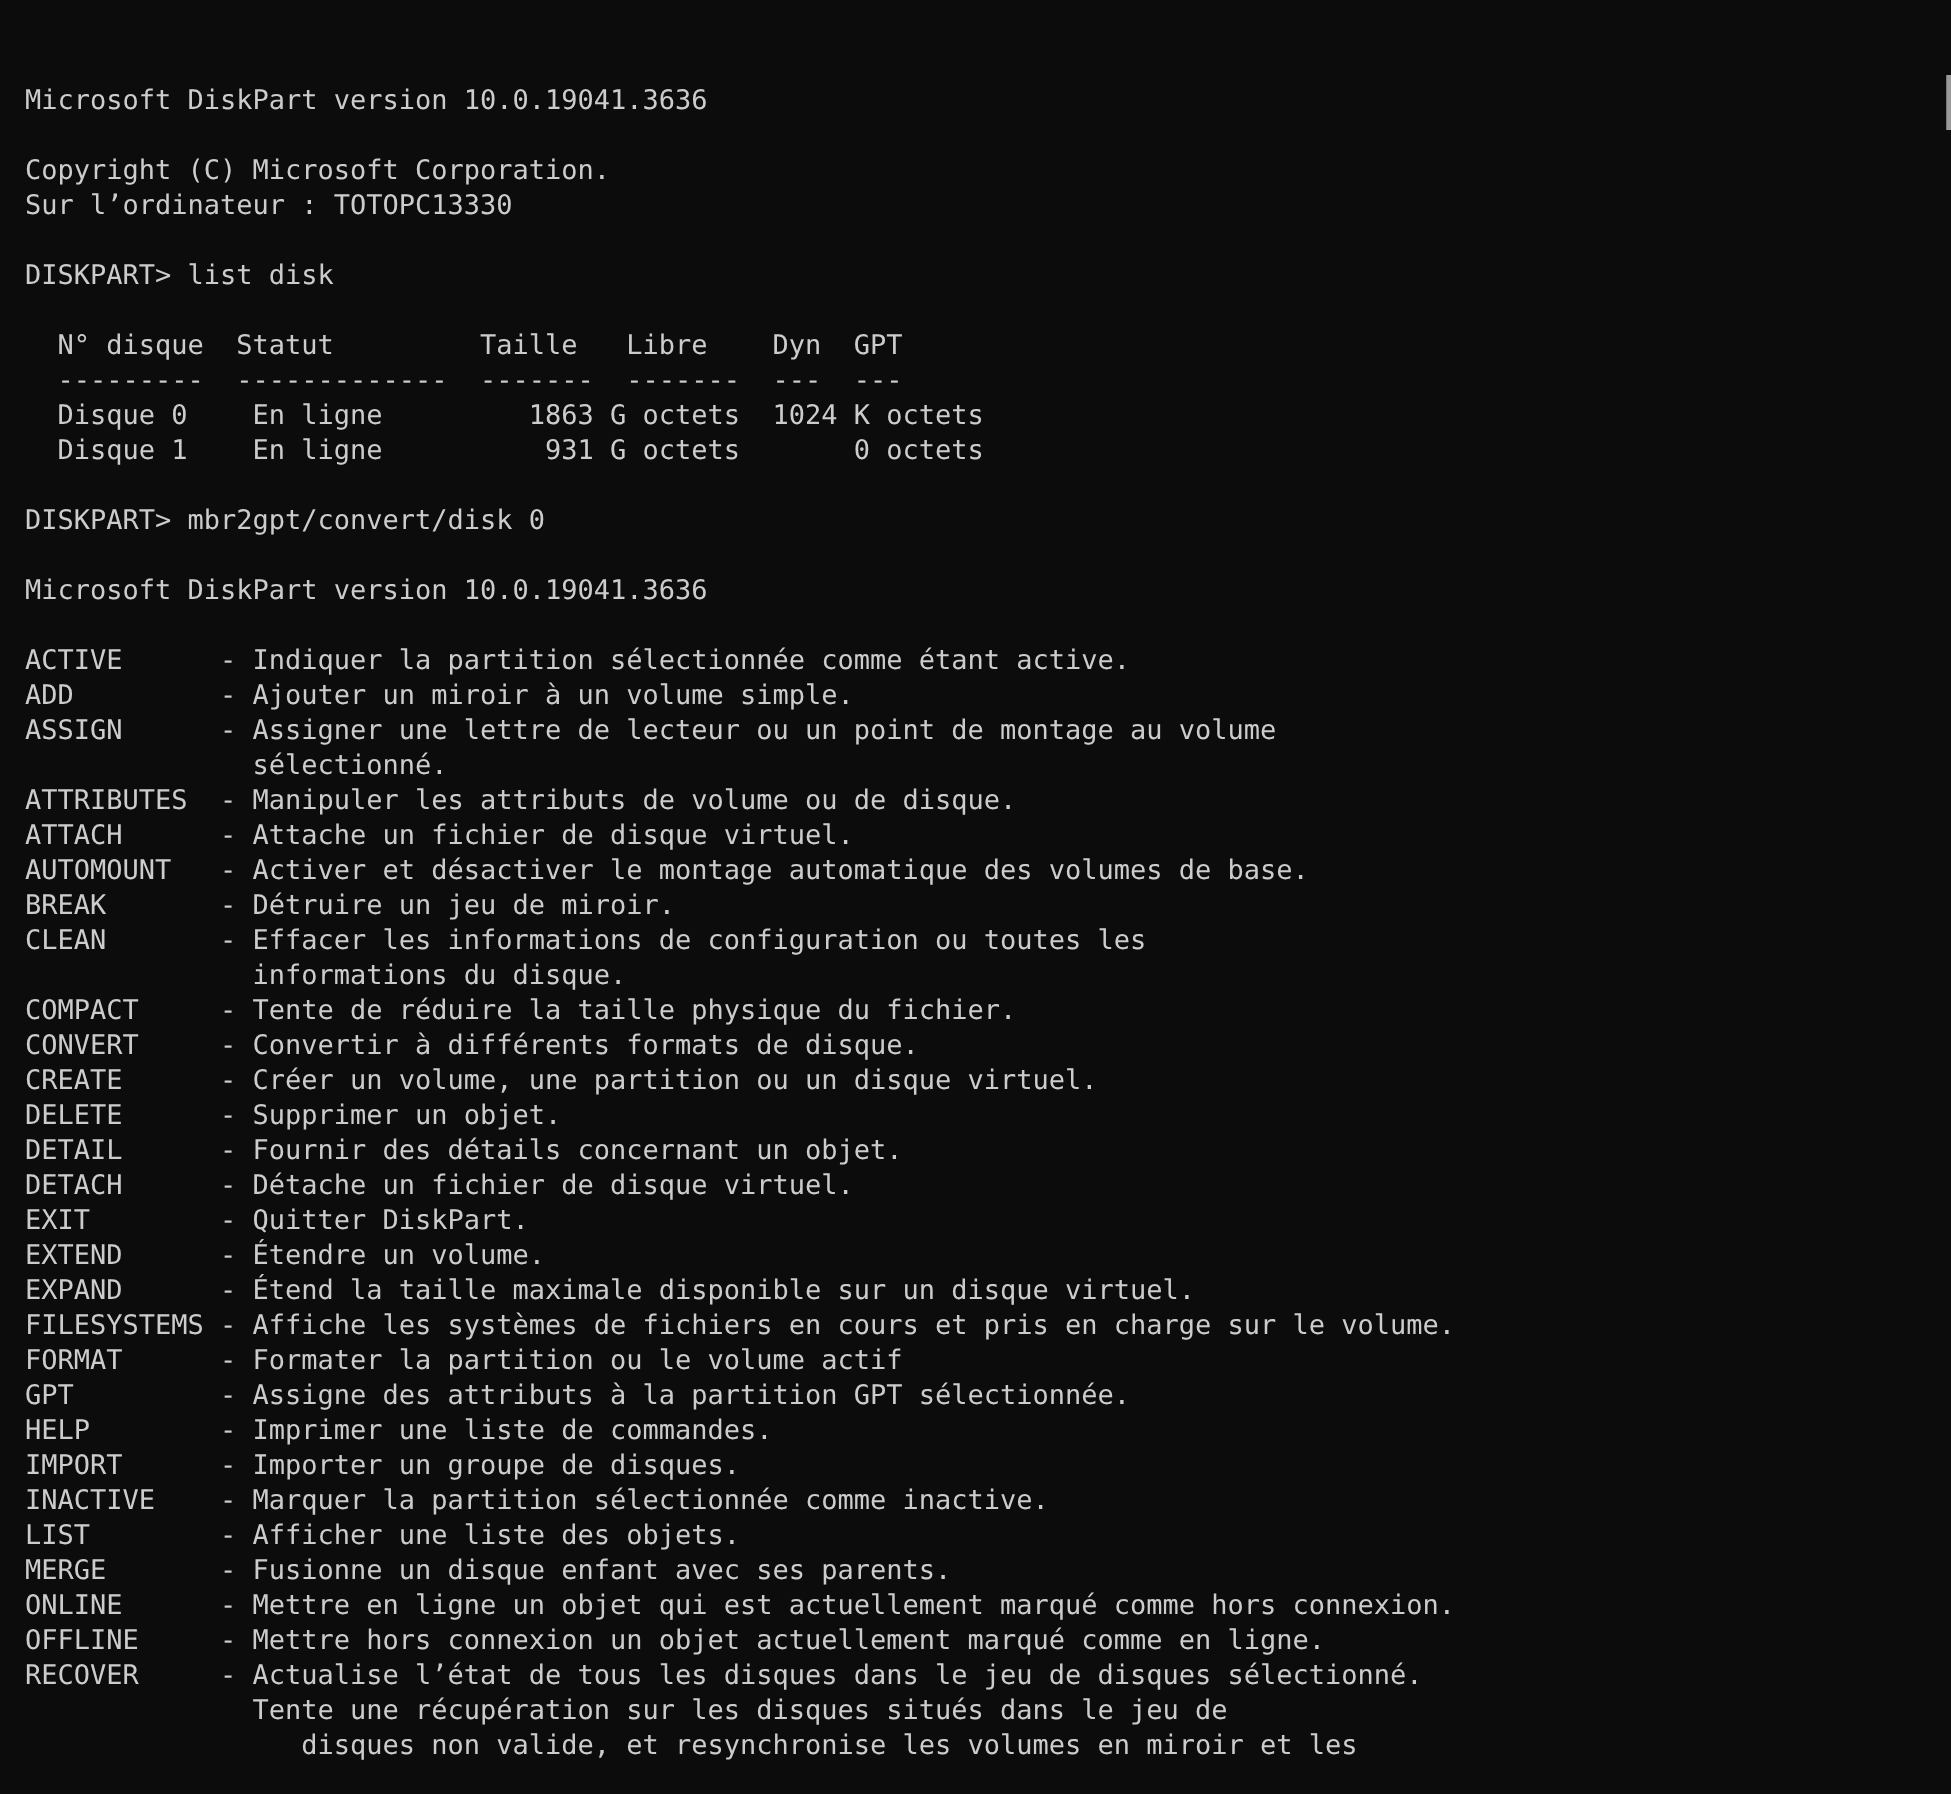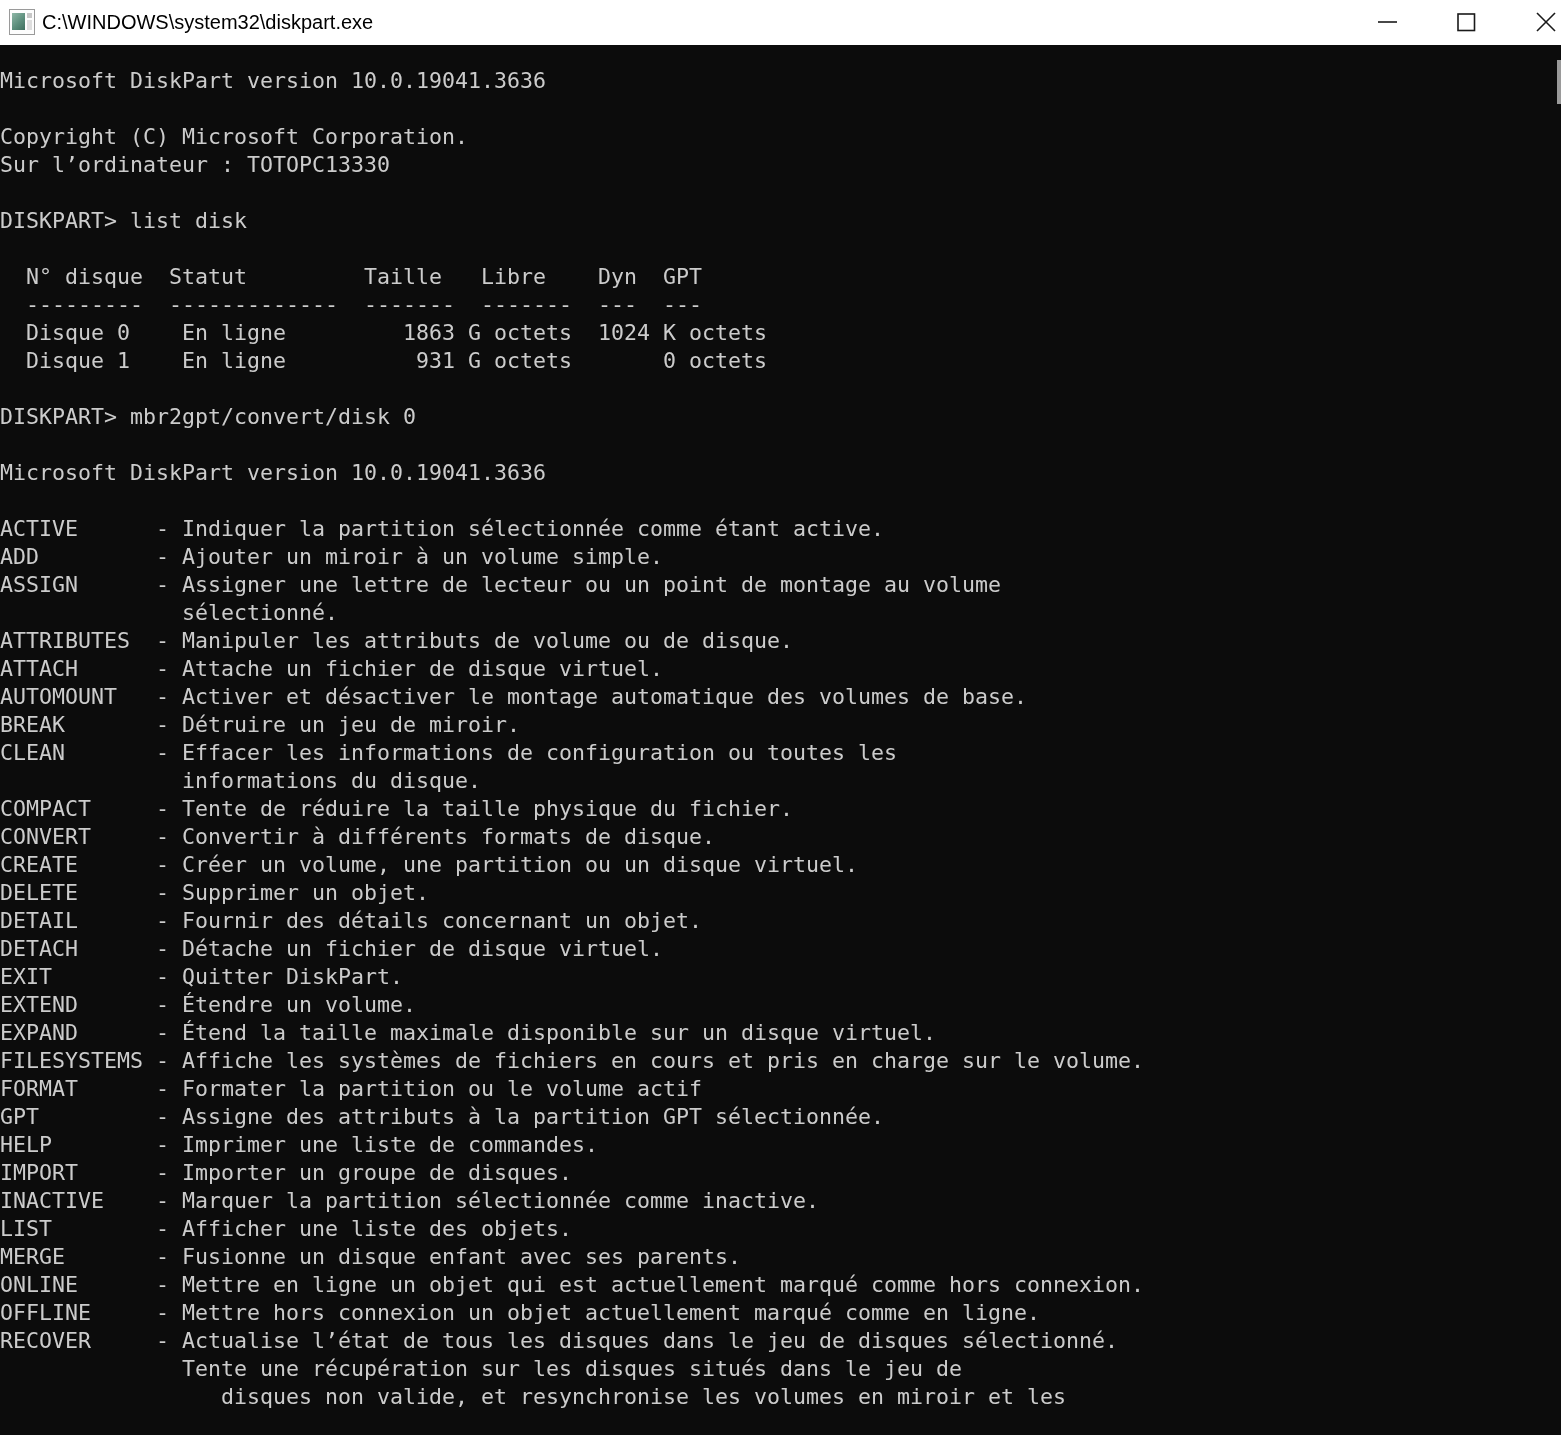--- a/index.html
+++ b/index.html
@@ -38,61 +38,36 @@
   .cap-btn svg{display:block;}
   #btn-min{left:1348px;}
   #btn-max{left:1427px;}
   #btn-close{left:1506px;}
   
   .console{
     position:absolute;left:0;top:45px;width:1561px;height:1390px;
     background:#0c0c0c;overflow:hidden;
   }
   pre.output{
-    margin:0;padding:22px 0 0 0;
+    margin:0;padding:22px 0 0 20px;
     font-family:"DejaVu Sans Mono", monospace;
     font-size:21.6px;line-height:28px;
     color:#cccccc;
     white-space:pre;
   }
   .scroll-thumb{
     position:absolute;left:1557px;top:60px;width:4px;height:44px;
     background:#9a9a9a;
   }
 </style>
 </head>
 <body>
 
 <div class="window">
 
-  <div class="titlebar">
-    <span class="app-icon">
-      <span class="pane"></span>
-      <span class="bar1"></span>
-      <span class="bar2"></span>
-    </span>
-    <span class="title-text">C:\WINDOWS\system32\diskpart.exe</span>
-
-    <div class="cap-btn" id="btn-min">
-      <svg width="20" height="20" viewBox="0 0 20 20">
-        <line x1="0" y1="10" x2="19" y2="10" stroke="#1a1a1a" stroke-width="1.6"></line>
-      </svg>
-    </div>
-    <div class="cap-btn" id="btn-max">
-      <svg width="19" height="19" viewBox="0 0 19 19">
-        <rect x="1" y="1" width="16.5" height="16.5" fill="none" stroke="#1a1a1a" stroke-width="1.6"></rect>
-      </svg>
-    </div>
-    <div class="cap-btn" id="btn-close">
-      <svg width="20" height="20" viewBox="0 0 20 20">
-        <line x1="1" y1="1" x2="19" y2="19" stroke="#1a1a1a" stroke-width="1.6"></line>
-        <line x1="19" y1="1" x2="1" y2="19" stroke="#1a1a1a" stroke-width="1.6"></line>
-      </svg>
-    </div>
-  </div>
 
   <div class="console">
     <pre class="output">Microsoft DiskPart version 10.0.19041.3636
 
 Copyright (C) Microsoft Corporation.
 Sur l’ordinateur : TOTOPC13330
 
 DISKPART&gt; list disk
 
   N° disque  Statut         Taille   Libre    Dyn  GPT

